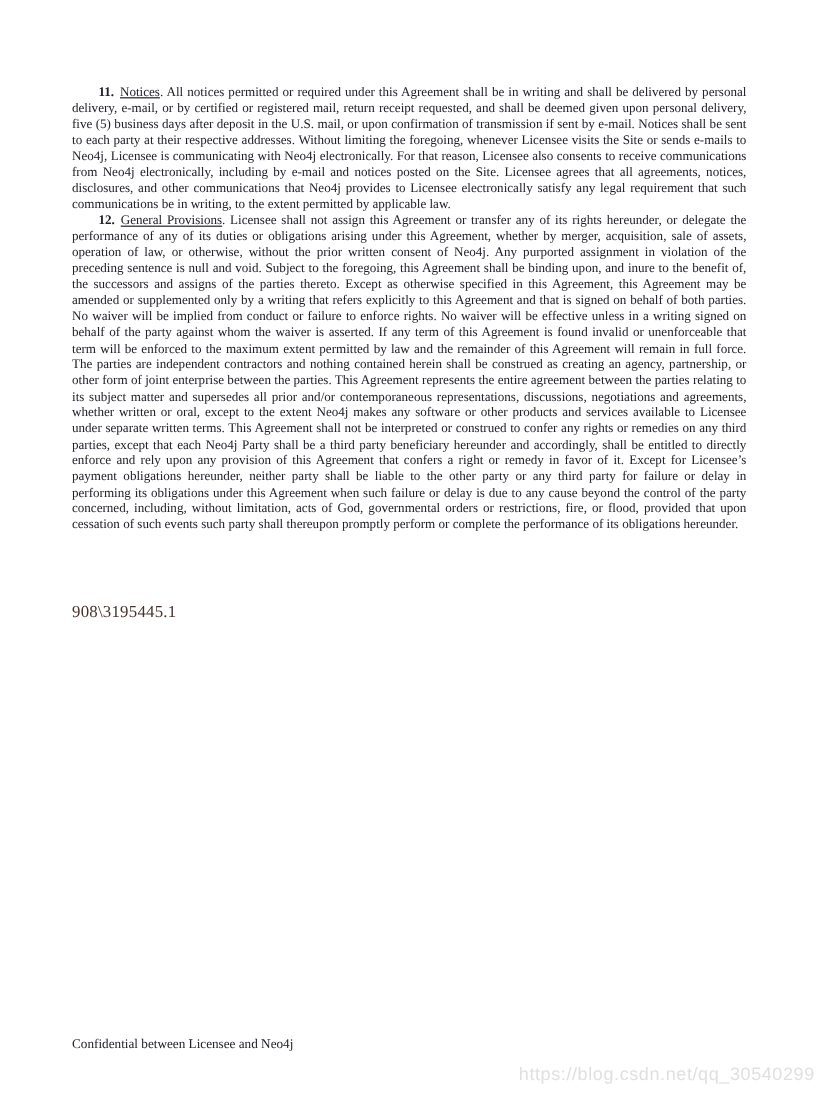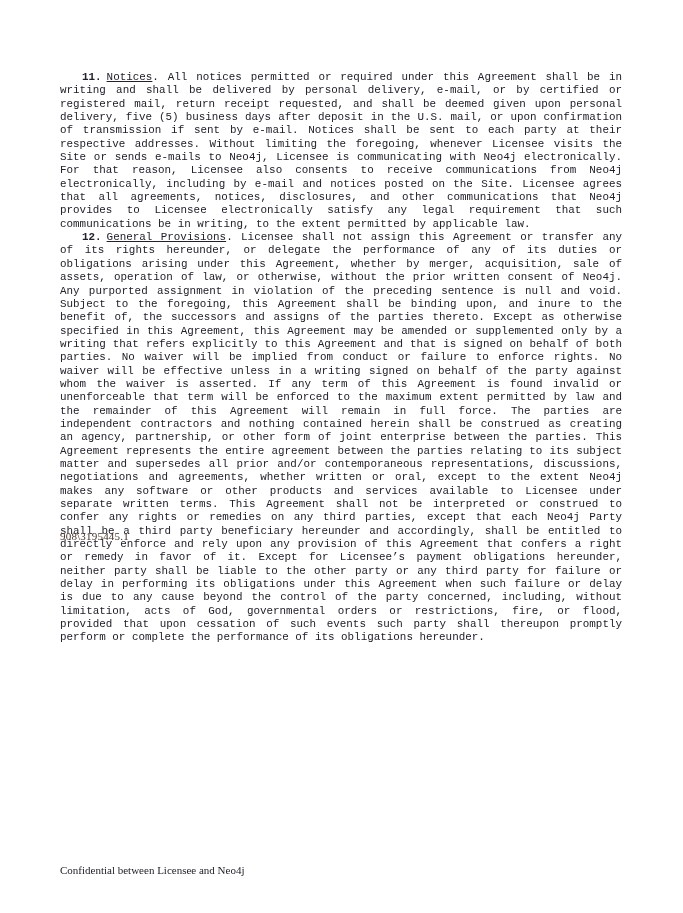--- a/index.html
+++ b/index.html
@@ -15,27 +15,27 @@
     background: #ffffff;
   }
   .content {
     position: absolute;
     left: 60px; top: 71px; width: 562px;
     color: #21212b;
     font-size: 10.9px;
     line-height: 13.35px;
     text-align: justify;
   }
-  .para { margin: 0; text-indent: 22px; font-family: Liberation Mono, monospace; }
+  .para { margin: 0; text-indent: 22px; }
   .para-second { }
   .num { font-weight: bold; margin-right: 5px; }
   .heading { text-decoration: underline; }
   .ref {
-    position: absolute; left: 60px; top: 530px;
-    font-size: 11px; letter-spacing: 0.2px;
+    position: absolute; left: 60px; top: 503px;
+    font-size: 14px; letter-spacing: 0.2px;
     color: #45332b;
   }
   .confidential {
     position: absolute; left: 60px; top: 864px;
     font-size: 11px; color: #21212b;
   }
   .watermark {
     position: absolute; right: 4px; top: 887px;
     font-family: "Liberation Sans", sans-serif;
     font-size: 15px; letter-spacing: 0.5px;
@@ -53,14 +53,15 @@
     <p class="para"><span class="num">11.</span><span class="heading">Notices</span><span>. All notices permitted or required under this Agreement shall be in writing and shall be delivered by personal delivery, e-mail, or by certified or registered mail, return receipt requested, and shall be deemed given upon personal delivery, five (5) business days after deposit in the U.S. mail, or upon confirmation of transmission if sent by e-mail. Notices shall be sent to each party at their respective addresses. Without limiting the foregoing, whenever Licensee visits the Site or sends e-mails to Neo4j, Licensee is communicating with Neo4j electronically. For that reason, Licensee also consents to receive communications from Neo4j electronically, including by e-mail and notices posted on the Site. Licensee agrees that all agreements, notices, disclosures, and other communications that Neo4j provides to Licensee electronically satisfy any legal requirement that such communications be in writing, to the extent permitted by applicable law.</span></p>
 
     <p class="para para-second"><span class="num">12.</span><span class="heading">General Provisions</span><span>. Licensee shall not assign this Agreement or transfer any of its rights hereunder, or delegate the performance of any of its duties or obligations arising under this Agreement, whether by merger, acquisition, sale of assets, operation of law, or otherwise, without the prior written consent of Neo4j. Any purported assignment in violation of the preceding sentence is null and void. Subject to the foregoing, this Agreement shall be binding upon, and inure to the benefit of, the successors and assigns of the parties thereto. Except as otherwise specified in this Agreement, this Agreement may be amended or supplemented only by a writing that refers explicitly to this Agreement and that is signed on behalf of both parties. No waiver will be implied from conduct or failure to enforce rights. No waiver will be effective unless in a writing signed on behalf of the party against whom the waiver is asserted. If any term of this Agreement is found invalid or unenforceable that term will be enforced to the maximum extent permitted by law and the remainder of this Agreement will remain in full force. The parties are independent contractors and nothing contained herein shall be construed as creating an agency, partnership, or other form of joint enterprise between the parties. This Agreement represents the entire agreement between the parties relating to its subject matter and supersedes all prior and/or contemporaneous representations, discussions, negotiations and agreements, whether written or oral, except to the extent Neo4j makes any software or other products and services available to Licensee under separate written terms. This Agreement shall not be interpreted or construed to confer any rights or remedies on any third parties, except that each Neo4j Party shall be a third party beneficiary hereunder and accordingly, shall be entitled to directly enforce and rely upon any provision of this Agreement that confers a right or remedy in favor of it. Except for Licensee’s payment obligations hereunder, neither party shall be liable to the other party or any third party for failure or delay in performing its obligations under this Agreement when such failure or delay is due to any cause beyond the control of the party concerned, including, without limitation, acts of God, governmental orders or restrictions, fire, or flood, provided that upon cessation of such events such party shall thereupon promptly perform or complete the performance of its obligations hereunder.</span></p>
 
   </div>
 
   <div class="ref">908\3195445.1</div>
 
   <div class="confidential">Confidential between Licensee and Neo4j</div>
 
+  <div class="watermark">https://blog.csdn.net/qq_30540299</div>
 
 </div>
 
 </body></html>

